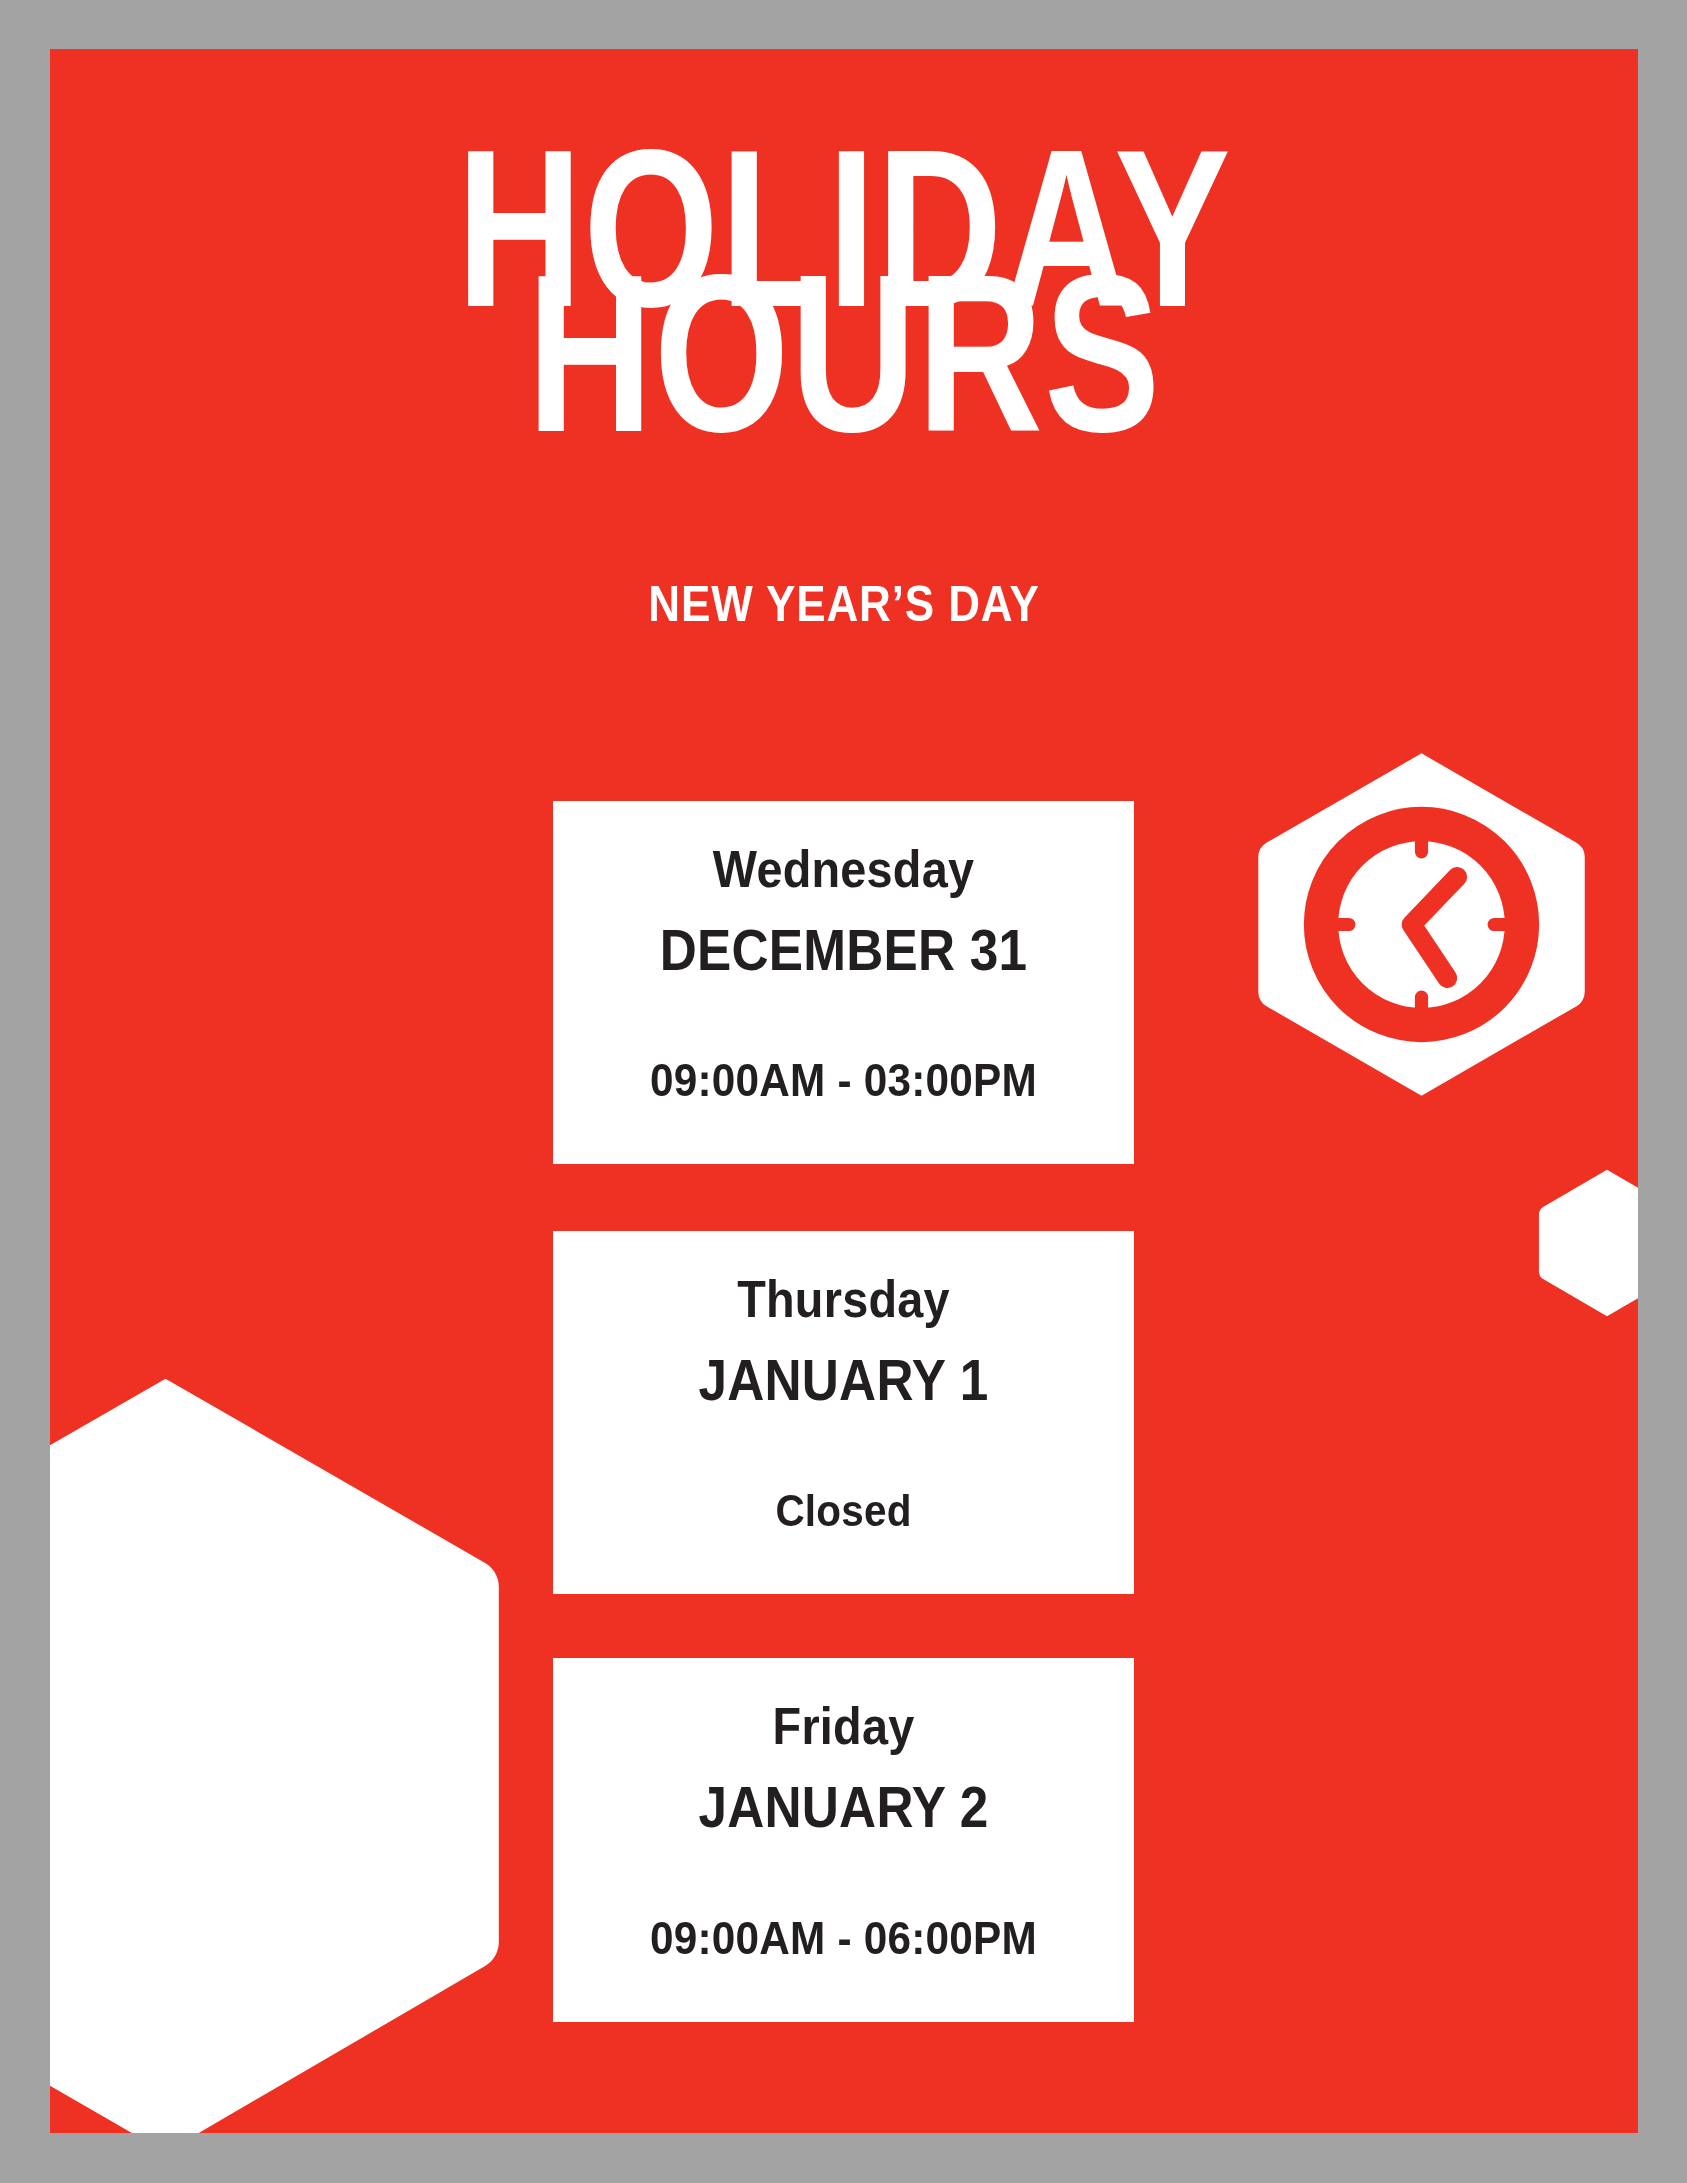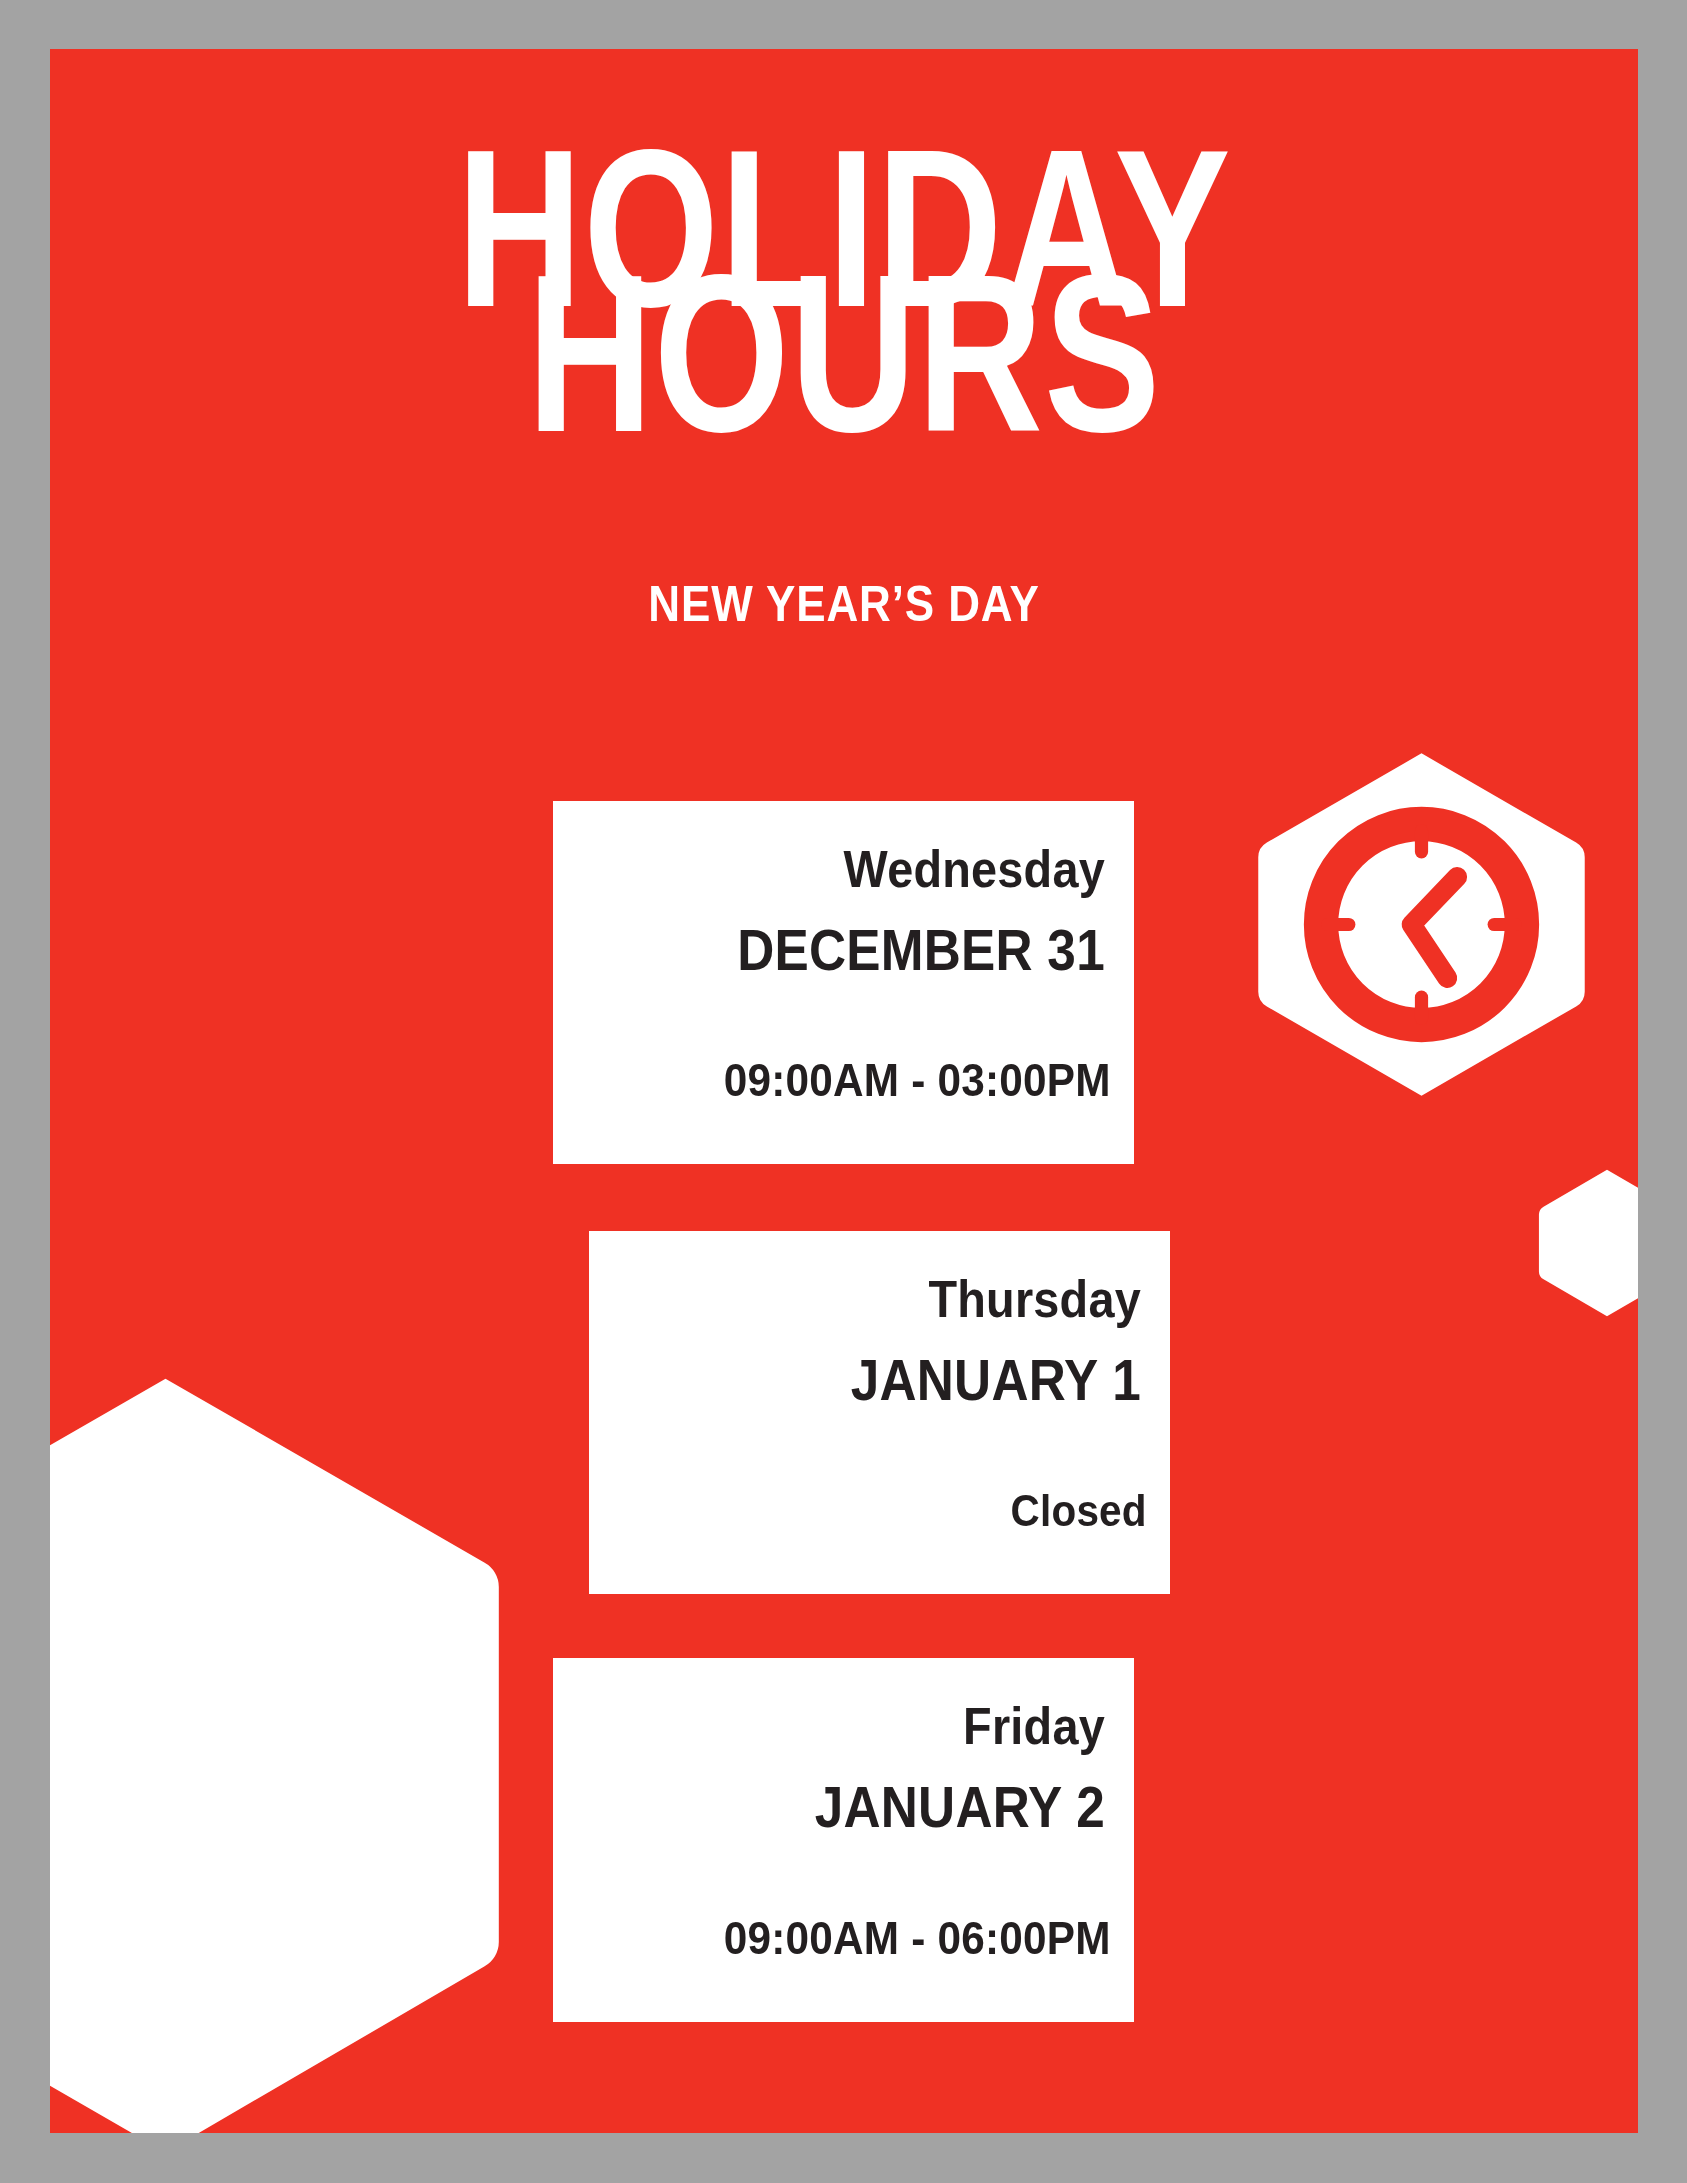--- a/index.html
+++ b/index.html
@@ -96,25 +96,25 @@
     height: 787px;
   }
 
   
   .card {
     position: absolute;
     left: 503px;      
     width: 581px;
     background: #ffffff;
     color: #231f20;
-    text-align: right;
+    text-align: center;
     box-sizing: border-box;
   }
   #card-0 { top: 752px; height: 363px; }   
-  #card-1 { top: 1182px; height: 363px; margin-left: 36px; }   
+  #card-1 { top: 1182px; height: 363px; }   
   #card-2 { top: 1609px; height: 364px; }   
 
   .card-day {
     font-family: "Liberation Sans Narrow", "Liberation Sans", sans-serif;
     font-weight: bold;
     font-size: 52px;
     line-height: 1;
     letter-spacing: 0.005em;
     transform: scaleX(0.90);
     transform-origin: center center;

